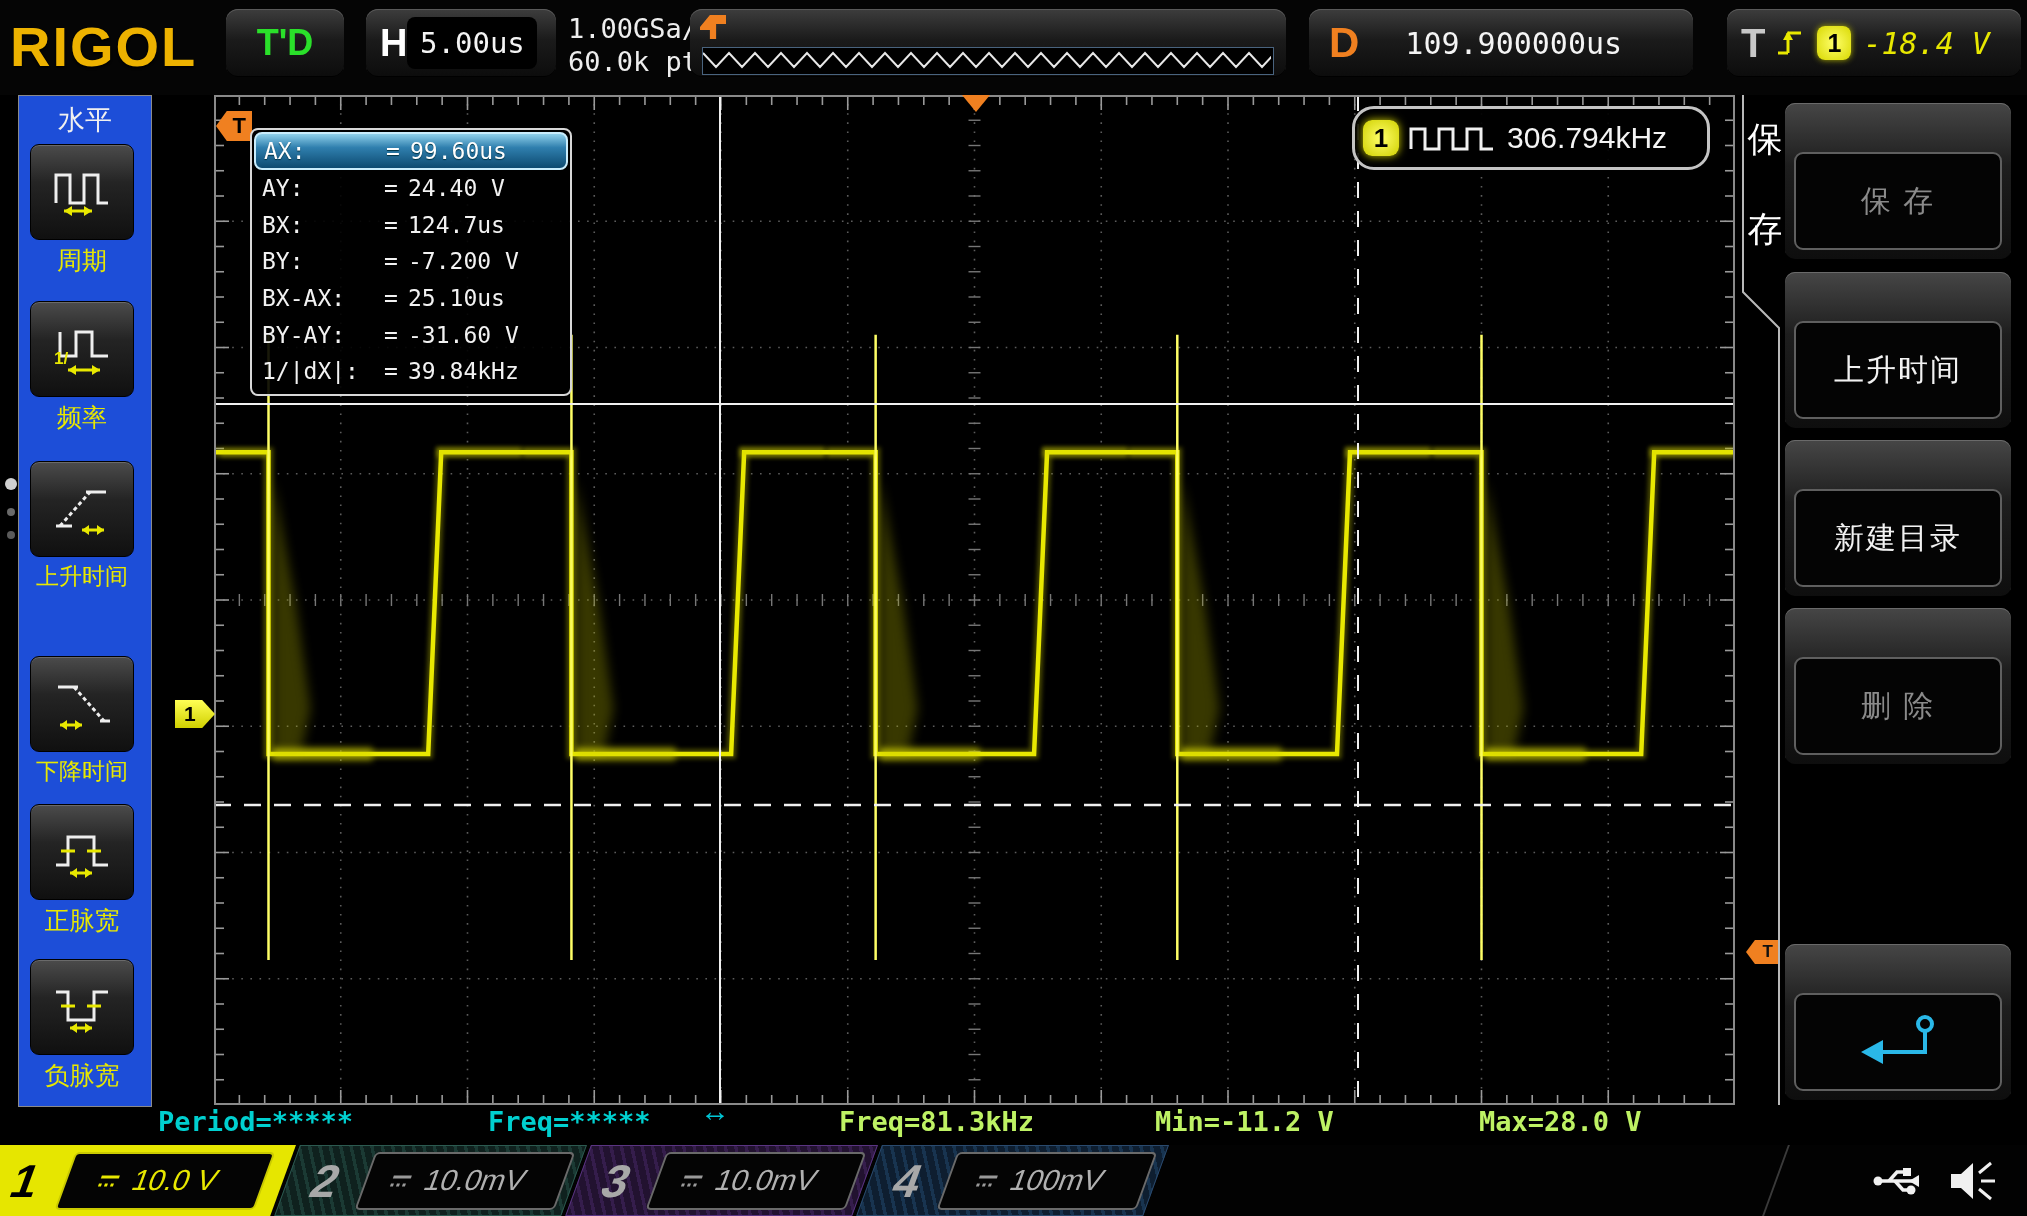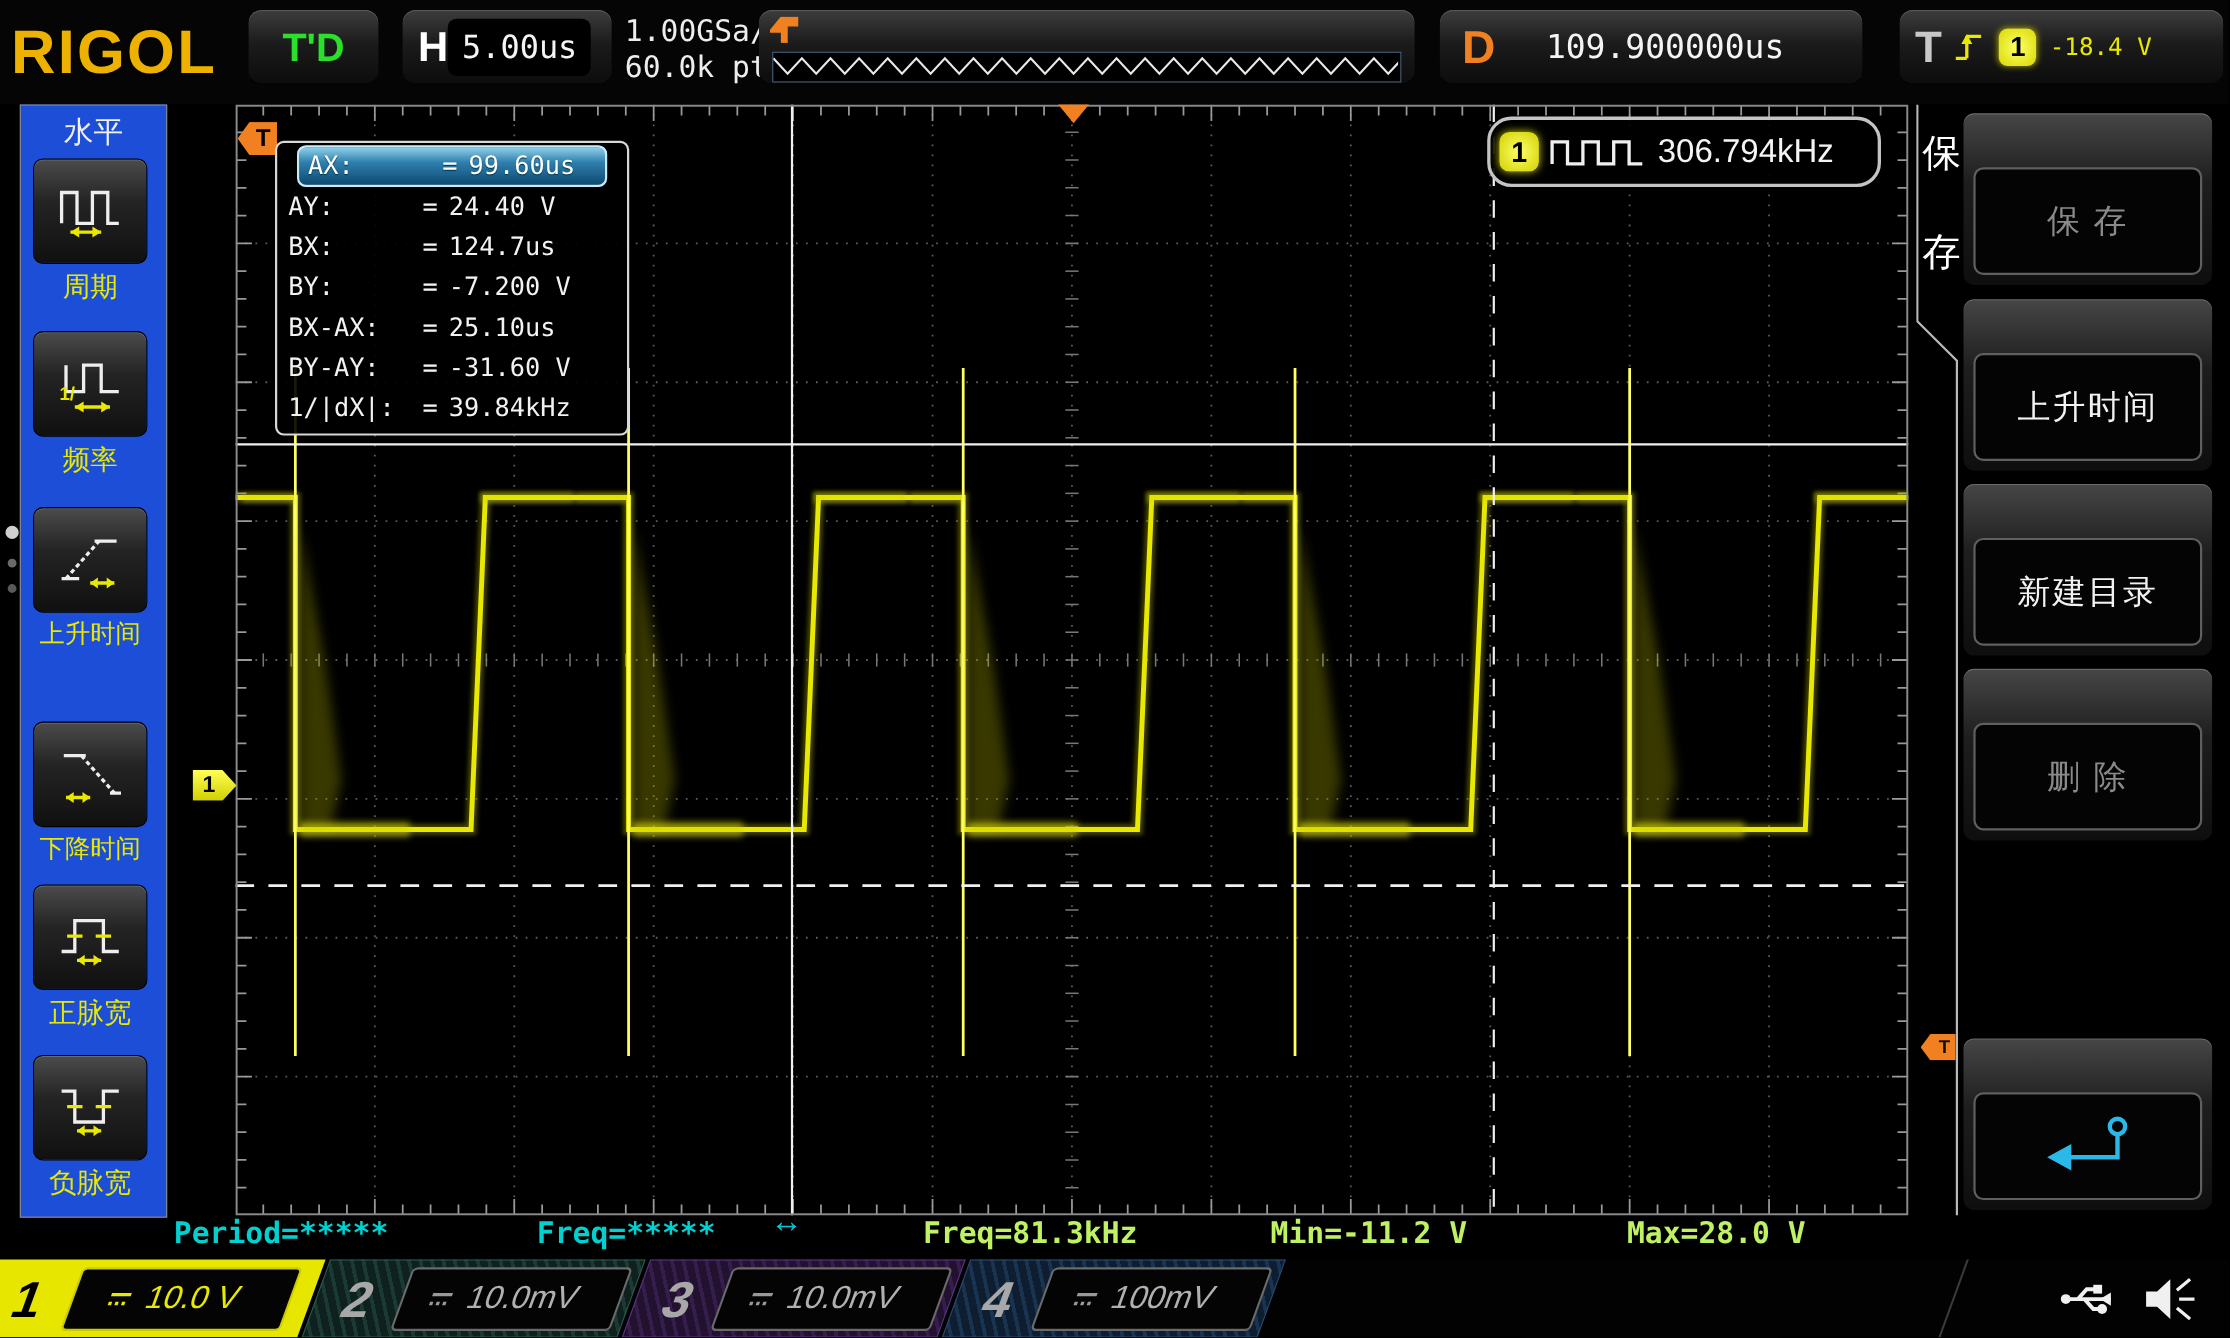--- a/index.html
+++ b/index.html
@@ -27,21 +27,21 @@
   #preview-strip{position:absolute;left:12px;top:38px;width:570px;height:26px;background:#000;
     border:1px solid #49637e;}
   #d-box{left:1309px;width:384px;}
   #d-label{color:#f08020;font-weight:bold;font-size:42px;margin-left:20px;}
   #d-value{color:#f4f4f4;font-size:30px;margin-left:46px;}
   #t-box{left:1727px;width:294px;}
   #t-label{color:#c8c8c8;font-weight:bold;font-size:40px;margin-left:14px;}
   #t-chan{width:34px;height:34px;border-radius:8px;margin-left:12px;
     background:radial-gradient(#ffff6a,#d8d800);color:#000;font-weight:bold;font-size:25px;
     display:flex;align-items:center;justify-content:center;box-shadow:0 0 6px #aa0;}
-  #t-level{color:#e8e800;font-size:22px;margin-left:12px;}
+  #t-level{color:#e8e800;font-size:30px;margin-left:12px;font-style:italic;}
 
   
   #sidebar{position:absolute;left:18px;top:95px;width:132px;height:1010px;background:#1d4ed8;
     border:1px solid #8a8a8a;}
   #sidebar-header{position:absolute;left:0;top:6px;width:100%;text-align:center;
     color:#f0f0f0;font-size:27px;}
   .side-item{position:absolute;left:11px;width:104px;}
   .side-btn{width:102px;height:94px;border-radius:9px;border:1px solid #000;
     background:linear-gradient(#4b4b4b,#242424 40%,#101010);
     box-shadow:inset 0 1px 0 #6a6a6a;display:flex;align-items:center;justify-content:center;}
@@ -75,21 +75,21 @@
   
   #cursor-box{position:absolute;left:36px;top:33px;width:322px;height:268px;
     background:rgba(0,0,0,0.9);border:2px solid #d8d8d8;border-radius:8px;padding:2px 0;
     box-sizing:border-box;z-index:5;}
   .crow{display:flex;align-items:center;height:36.6px;font-size:23px;color:#f2f2f2;
     padding:0 10px;}
   .crow .cl{width:112px;}
   .crow .ce{width:34px;text-align:center;}
   .crow .cv{flex:1;}
   .crow.hl{background:linear-gradient(#8fd0ea,#2f7fae 40%,#0d4a70);
-    border:2px solid #c9ecfb;border-radius:8px;height:34px;margin:0 18px;padding:0 8px;
+    border:2px solid #c9ecfb;border-radius:8px;height:34px;margin:0 2px;padding:0 8px;
     color:#fff;text-shadow:0 1px 1px #034;}
 
   
   #freq-badge{position:absolute;left:1138px;top:11px;width:358px;height:64px;
     background:rgba(0,0,0,.92);border:3px solid #c4c4c4;border-radius:22px;
     display:flex;align-items:center;z-index:5;box-sizing:border-box;}
   #freq-chan{width:36px;height:36px;border-radius:9px;margin-left:8px;
     background:radial-gradient(#ffff6a,#d0d000);box-shadow:0 0 8px #cc0;
     color:#000;font-weight:bold;font-size:26px;display:flex;align-items:center;justify-content:center;}
   #freq-value{color:#f4f4f4;font-size:30px;margin-left:12px;}

